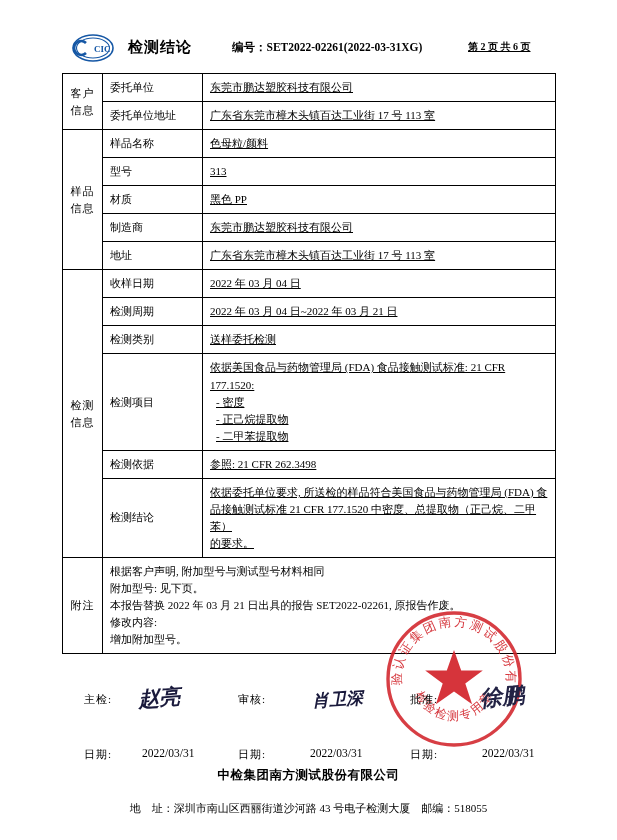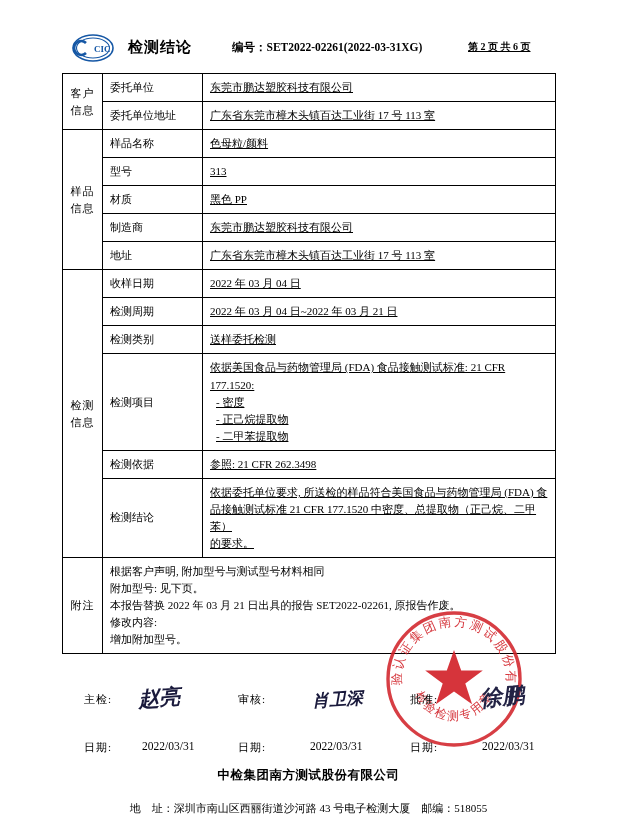--- a/index.html
+++ b/index.html
@@ -119,21 +119,21 @@
     width: 494px;
     height: 86px;
   }
   .sigrow {
     position: absolute;
     left: 0;
     width: 494px;
     height: 40px;
   }
   .sigrow.r1 { top: 16px; }
-  .sigrow.r2 { top: 64px; font-family: Liberation Serif, serif; }
+  .sigrow.r2 { top: 71px; font-family: Liberation Serif, serif; }
   .lbl {
     position: absolute;
     font-size: 11px;
     letter-spacing: 1px;
   }
   .lbl.c1 { left: 22px; }
   .lbl.c2 { left: 176px; }
   .lbl.c3 { left: 348px; }
   .sigval {
     position: absolute;

